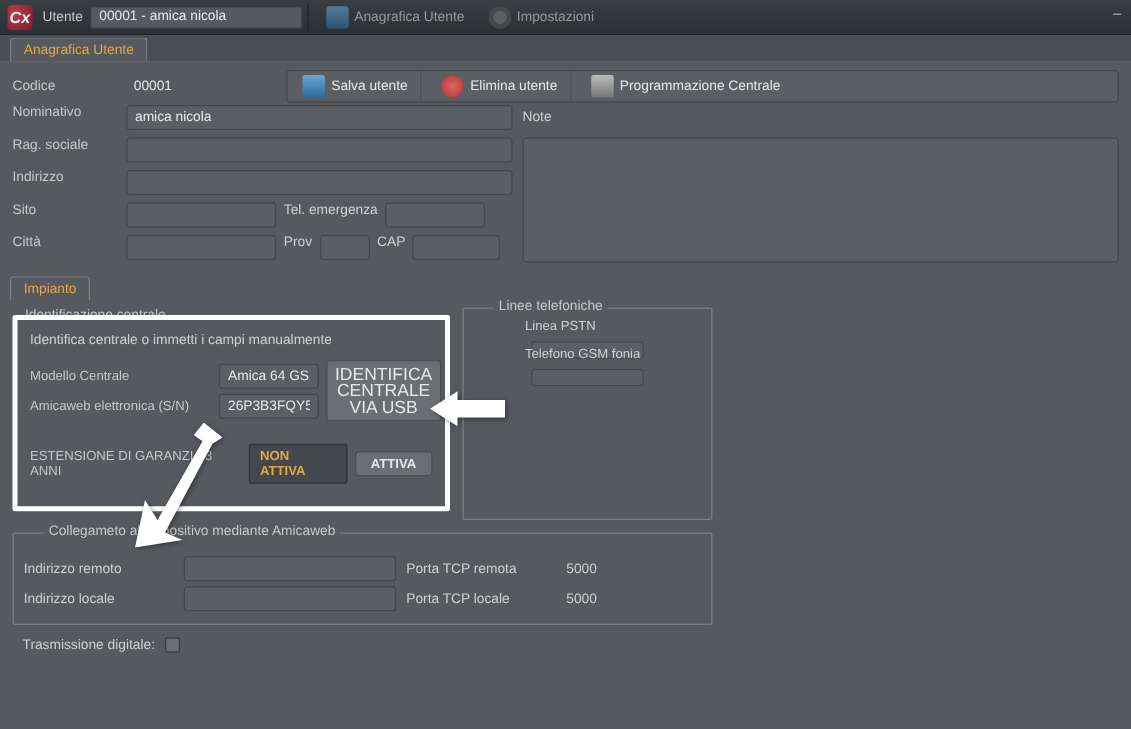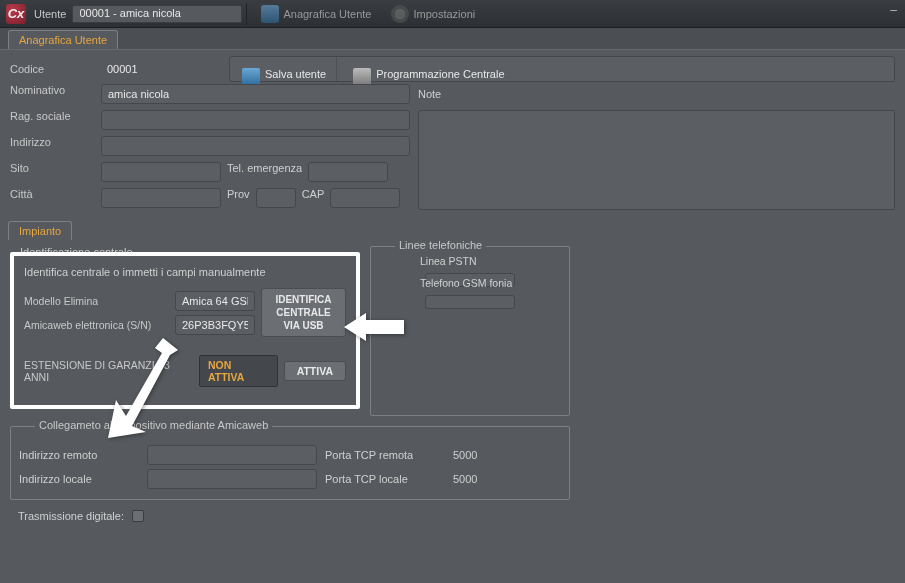--- a/index.html
+++ b/index.html
@@ -14,21 +14,21 @@
   .top-sep { width:1px; height:22px; background:#222; margin:0 4px; }
   .winbtn { position:absolute; top:3px; right:8px; color:#bbb; font-size:12px; }
 
   .subtabs { height:22px; padding-left:8px; display:flex; align-items:flex-end; background:#4b4e53; border-bottom:1px solid #66696e; }
   .subtab { background:#56595e; border:1px solid #7c7f84; border-bottom:none; border-radius:3px 3px 0 0; padding:3px 10px; color:#e6a740; font-size:11px; }
 
   .toolbar-row { display:flex; padding:6px 10px 0 10px; gap:12px; align-items:center; }
   .field-label { width:85px; color:#c8c8c8; }
   .field-value { color:#e8e8e8; }
   .toolbar-container { flex:1; background:#5b5e63; border:1px solid #44474c; border-radius:3px; height:26px; display:flex; align-items:center; padding-left:2px; gap:6px; }
-  .tbtn { display:flex; align-items:flex-start; padding:11px 10px; height:24px; color:#e8e8e8; cursor:pointer; border-right:1px solid #44474c88; }
+  .tbtn { display:flex; align-items:center; padding:11px 10px; height:24px; color:#e8e8e8; cursor:pointer; border-right:1px solid #44474c88; }
   .tbtn:last-child{border-right:none;}
   .tbtn .ico{width:18px;height:18px;margin-right:5px;}
 
   .two-col { display:flex; gap:8px; padding:0 10px; }
   .lcol { width:400px; }
   .rcol { flex:1; }
   .form-row { display:flex; align-items:flex-start; height:24px; margin-top:2px; gap:6px; }
   .form-row .lbl { width:85px; color:#c8c8c8; }
   .inp { background:#5b5e63; border:1px solid #44474c; border-radius:3px; height:20px; color:#e8e8e8; padding:0 6px; font-size:11px; }
   .inp.full { flex:1; }
@@ -41,21 +41,21 @@
 
   fieldset { border:1px solid #7c7f84; border-radius:2px; padding:8px; margin:8px 10px 0 10px; position:relative; }
   fieldset > .legend { position:absolute; top:-8px; left:24px; background:#56595e; padding:0 4px; color:#c8c8c8; font-size:11px; }
 
   .impianto-row { display:flex; gap:10px; padding:0 10px; }
   .highlight-box { border:4px solid #fff; background:#56595e; border-radius:2px; padding:10px 10px 18px 10px; margin-top:6px; width:350px; position:relative; }
   .hl-title { color:#d0d0d0; margin-bottom:10px; }
   .hl-row { display:flex; align-items:center; height:22px; margin-top:2px; gap:6px; }
   .hl-row .lbl { width:145px; color:#c8c8c8; font-size:10.5px; }
   .hl-row .inp { width:80px; }
-  .big-btn { background:#6b6e73; border:1px solid #4a4d52; border-radius:3px; color:#e8e8e8; text-align:center; font-size:10px; font-weight:bold; padding:4px 6px; width:104px; cursor:pointer; line-height:13px; }
+  .big-btn { background:#6b6e73; border:1px solid #4a4d52; border-radius:3px; color:#e8e8e8; text-align:center; font-size:14px; font-weight:normal; padding:4px 6px; width:104px; cursor:pointer; line-height:13px; }
   .warranty-row { display:flex; align-items:center; margin-top:18px; gap:6px; }
   .warranty-row .txt{color:#c8c8c8; font-size:10.5px;}
   .status-box { background:#44474c; border:1px solid #2f3236; border-radius:2px; padding:3px 8px; color:#e6a740; font-weight:bold; font-size:10.5px; }
   .mini-btn { background:#6b6e73; border:1px solid #4a4d52; border-radius:3px; color:#e8e8e8; padding:3px 12px; font-size:10.5px; cursor:pointer; font-weight:bold; }
 
   .linee-box { margin-top:6px; width:200px; }
   .ll-row { display:flex; align-items:center; height:22px; gap:6px; font-size:10.5px;flex-direction:column;}
   .ll-row .lbl{width:100px;}
 
   .amicaweb { width:560px; margin-top:10px; }
@@ -103,20 +103,24 @@
 
 <div class="toolbar-row">
   <span class="field-label">Codice</span>
   <span class="field-value" style="width:110px;">00001</span>
   <div class="toolbar-container">
     <div class="tbtn">
       <span class="ico save"></span>
       <span>Salva utente</span>
     </div>
     <div class="tbtn">
+      <span class="ico del"></span>
+      <span>Elimina utente</span>
+    </div>
+    <div class="tbtn">
       <span class="ico chip"></span>
       <span>Programmazione Centrale</span>
     </div>
   </div>
 </div>
 
 <div class="two-col">
   <div class="lcol">
     <div class="form-row">
       <span class="lbl">Nominativo</span>
@@ -161,21 +165,21 @@
 
   <div style="position:relative;">
     <fieldset style="margin:6px 0 0 0; padding:0; border:none;">
       <span class="legend" style="top:0;left:6px;">Identificazione centrale</span>
     </fieldset>
     <div class="highlight-box">
       <div class="hl-title">Identifica centrale o immetti i campi manualmente</div>
       <div style="display:flex; gap:6px;">
         <div style="flex:1;">
           <div class="hl-row">
-            <span class="lbl">Modello Elimina</span>
+            <span class="lbl">Modello Centrale</span>
             <input class="inp" value="Amica 64 GSM" style="">
           </div>
           <div class="hl-row">
             <span class="lbl">Amicaweb elettronica (S/N)</span>
             <input class="inp" value="26P3B3FQY5X" style="">
           </div>
         </div>
         <div class="big-btn">
           <div>IDENTIFICA</div>
           <div>CENTRALE VIA USB</div>

